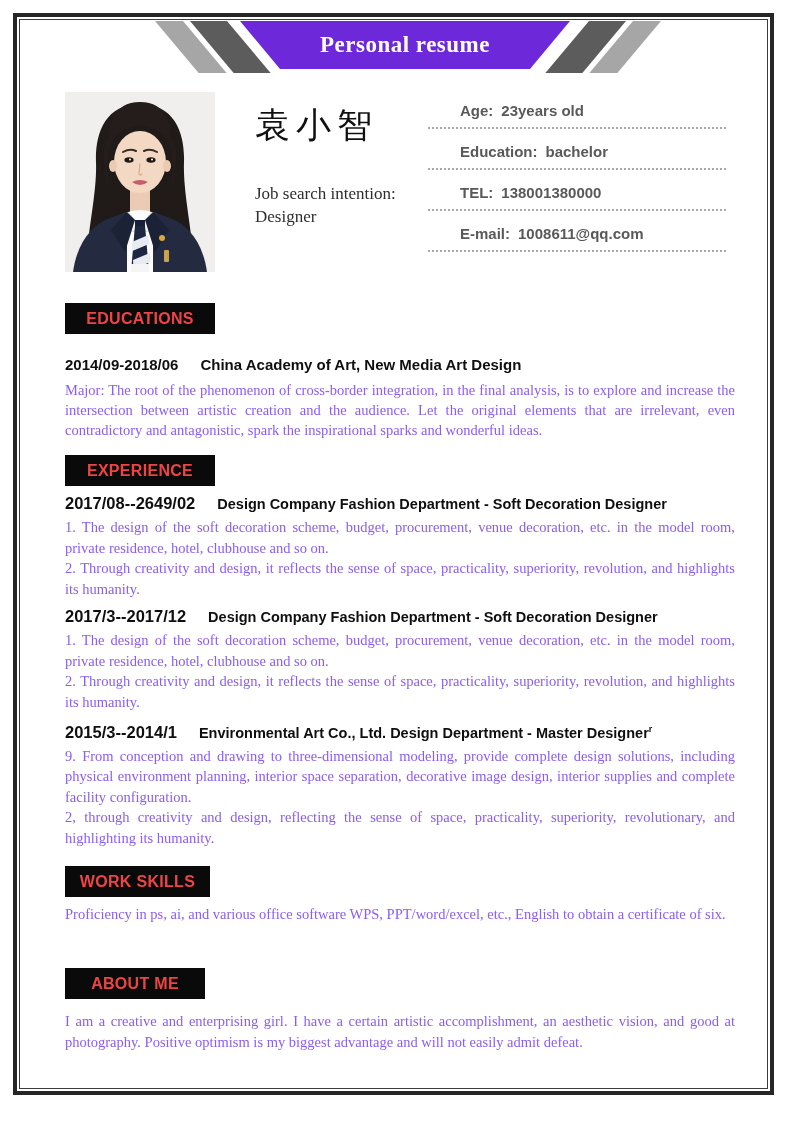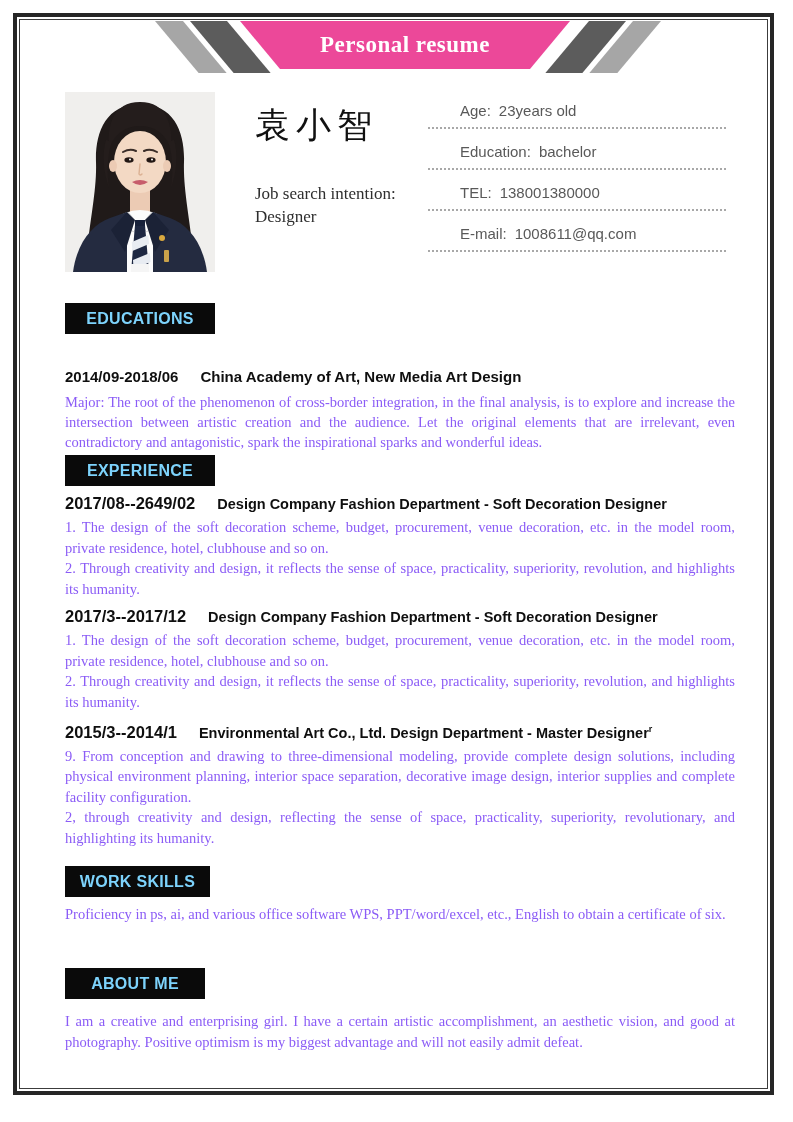--- a/index.html
+++ b/index.html
@@ -9,57 +9,57 @@
   
   .frame-outer{position:absolute;left:13px;top:13px;width:761px;height:1082px;
                border:4px solid #262626;box-sizing:border-box;}
   .frame-inner{position:absolute;inset:2px;border:1px solid #3c3c3c;}
 
   
   .banner-strip{position:absolute;left:0;top:21px;width:793px;height:52px;}
   .stripe{position:absolute;top:0;height:52px;}
   .stripe.left{transform:skewX(40deg);transform-origin:top left;}
   .stripe.right{transform:skewX(-40deg);transform-origin:top left;}
-  .banner-black{position:absolute;left:240px;top:0;width:330px;height:48px;background:#ec4899;
+  .banner-black{position:absolute;left:240px;top:0;width:330px;height:48px;background:#6d28d9;
                 clip-path:polygon(0 0,330px 0,290px 48px,40px 48px);
                 display:flex;align-items:center;justify-content:center;}
   .banner-black span{color:#ffffff;font:bold 23px/48px "Liberation Serif",serif;letter-spacing:0.5px;}
 
   
   .photo{position:absolute;left:65px;top:92px;width:150px;height:180px;overflow:hidden;}
   .name{position:absolute;left:255px;top:103px;font:400 35px/44px "DejaVu Serif","Liberation Serif",serif;
         color:#111;letter-spacing:6px;}
   .intention{position:absolute;left:255px;top:182px;font:400 17px/23px "Liberation Serif",serif;color:#2e2e2e;}
   .contact{position:absolute;left:428px;top:88px;width:298px;}
   .contact-row{height:41px;border-bottom:2px dotted #a8a8a8;display:flex;align-items:flex-end;
                padding:0 0 8px 32px;box-sizing:border-box;
-               font-family:"Liberation Sans",sans-serif;font-size:15px;color:#595959;}
+               font-family:"Liberation Sans",sans-serif;font-size:15px;color:#595959;font-weight:bold;}
   .contact-row .c-label{margin-right:8px;}
   .contact-row:first-child{height:41px;}
 
   
   section{position:absolute;left:65px;width:670px;}
   #sec-edu{top:303px;} #sec-exp{top:455px;} #sec-skills{top:866px;} #sec-about{top:968px;}
-  .sec-box{width:150px;height:31px;background:#0a0a0a;color:#7dd3fc;
+  .sec-box{width:150px;height:31px;background:#0a0a0a;color:#ef4444;
            font:bold 16px "Liberation Sans",sans-serif;letter-spacing:0.3px;
            display:flex;align-items:center;justify-content:center;}
   #sec-skills .sec-box{width:145px;} #sec-about .sec-box{width:140px;}
 
   .entry-head{display:flex;align-items:baseline;gap:22px;
               font-family:"Liberation Sans",sans-serif;font-weight:bold;color:#0f0f0f;line-height:22px;}
   .entry-head .date{font-size:16.5px;white-space:nowrap;}
   .entry-head .title{font-size:14.5px;}
   .entry-head.edu .date{font-size:15px;}
   .entry-head.edu .title{font-size:15px;}
   .entry-head .mark{font-size:9px;vertical-align:super;}
 
   p.body{margin:0;text-align:justify;font:14.5px/20.5px "Liberation Serif",serif;color:#8b5cf6;}
   #sec-edu p.body{line-height:19.8px;}
 
-  #sec-edu .entry-head{margin-top:32px;text-align:center;}
+  #sec-edu .entry-head{margin-top:20px;text-align:center;}
   #sec-edu p.body{margin-top:5px;}
   #sec-exp .entry-head{margin-top:6px;}
   #sec-exp p.body.first{margin-top:2px;}
   #sec-skills p.body{margin-top:7px;}
   #sec-about p.body{margin-top:12px;}
 </style>
 </head>
 <body>
 
 <div class="page">

